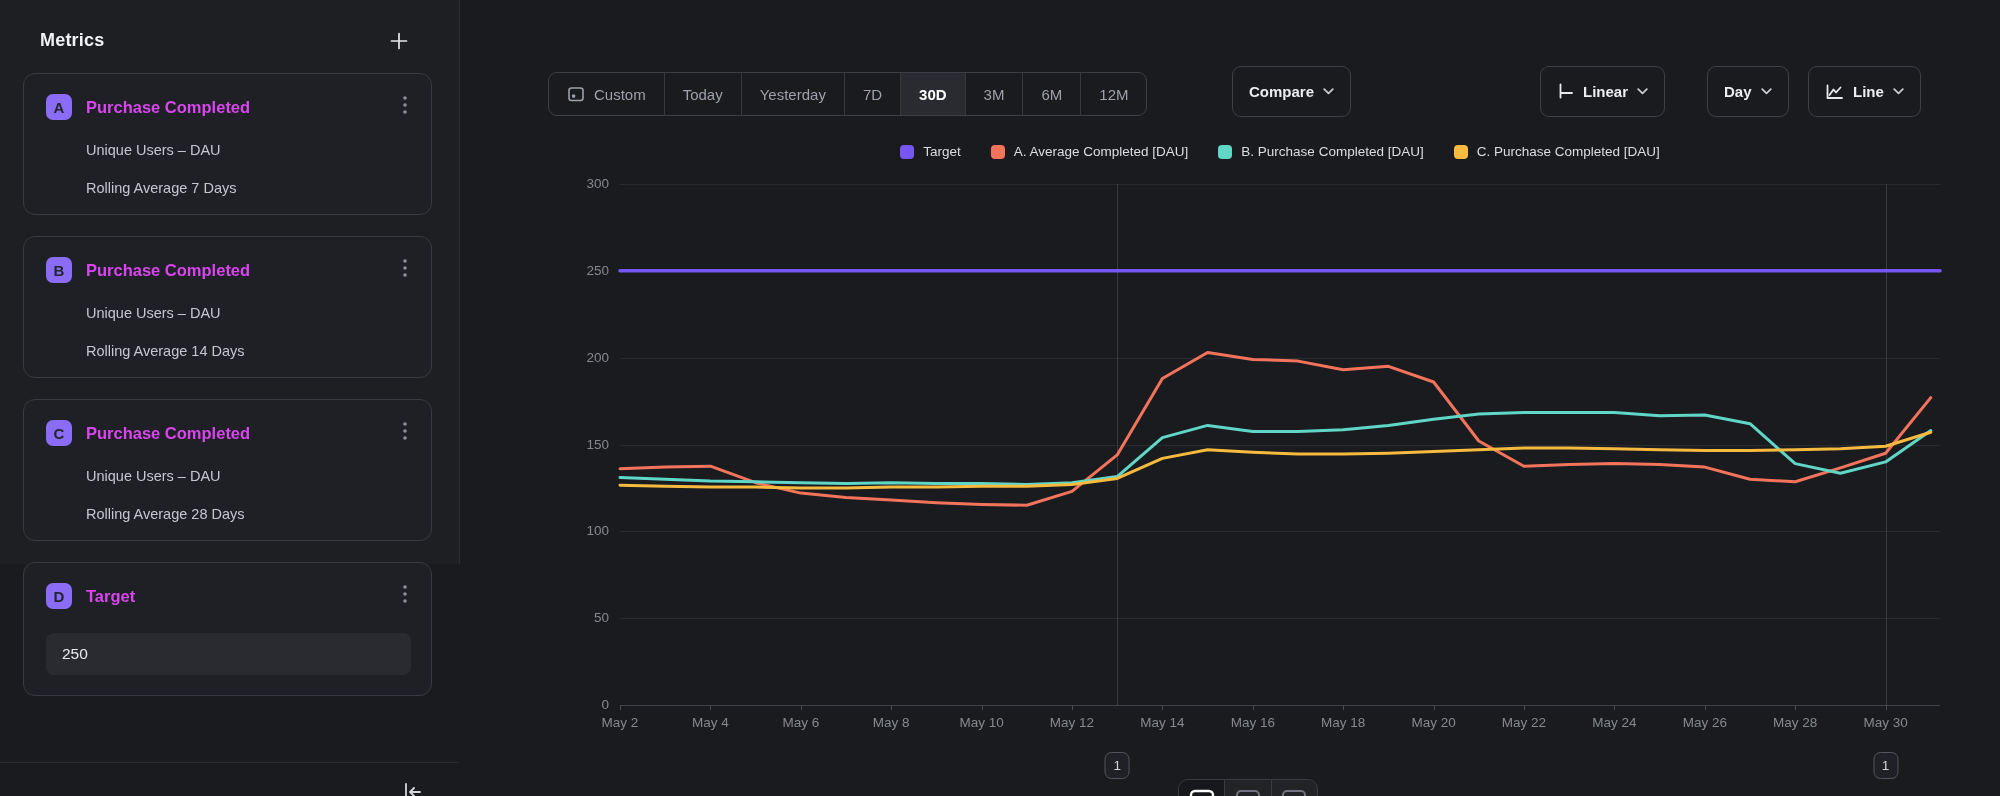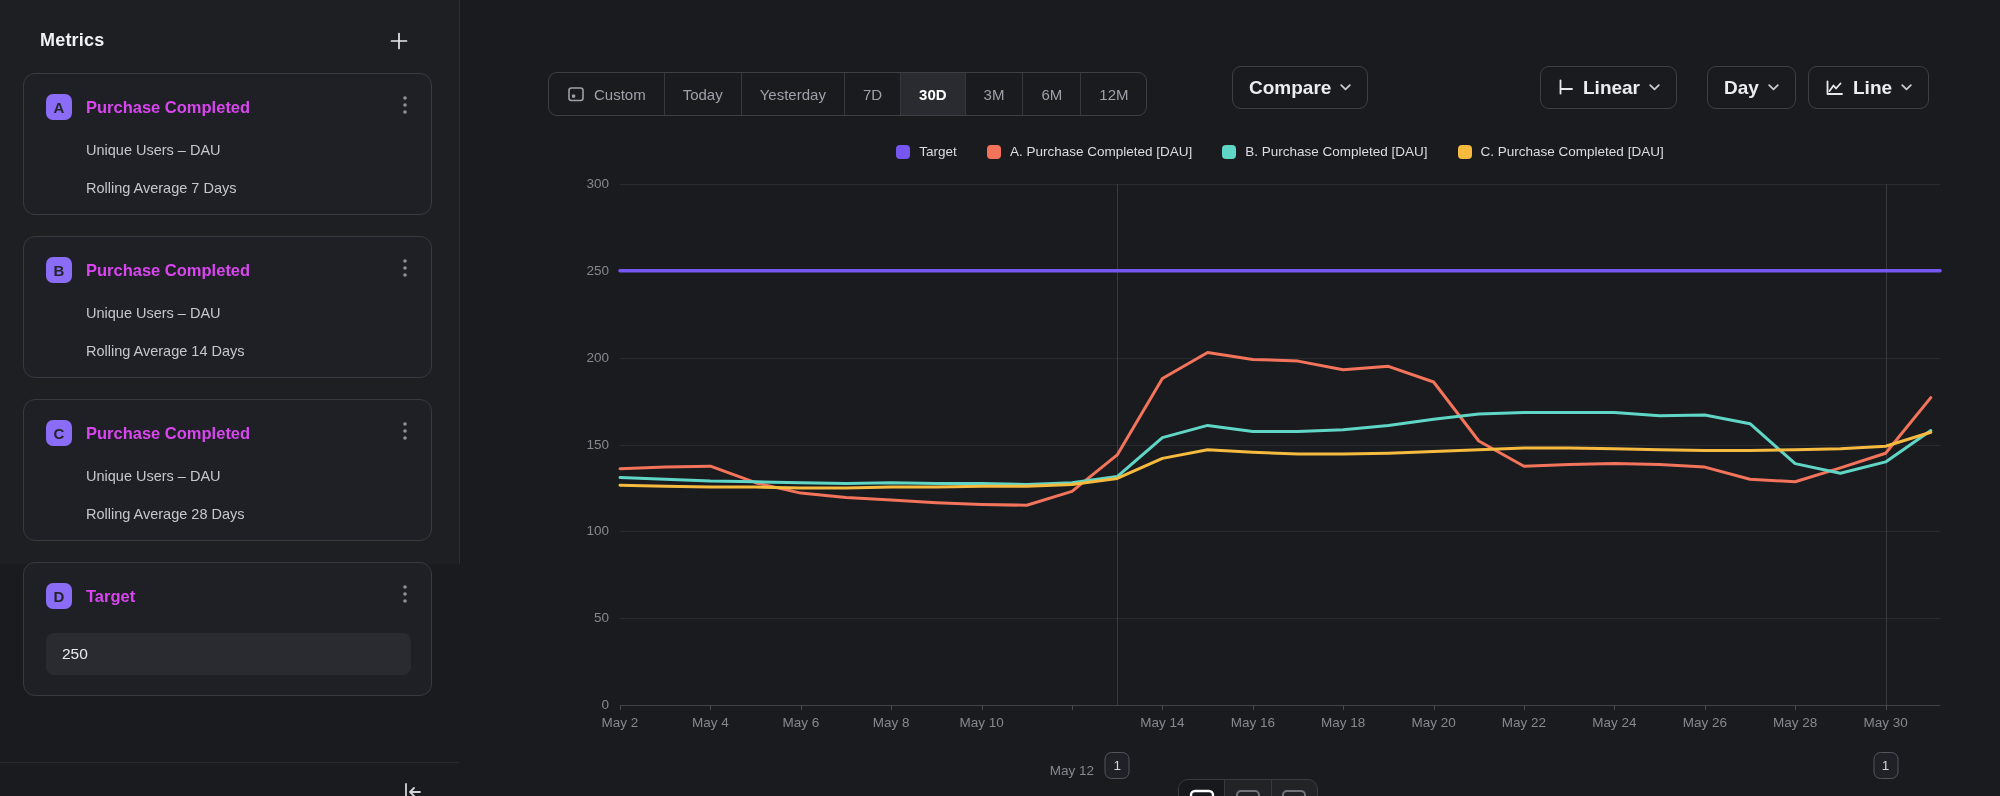--- a/index.html
+++ b/index.html
@@ -27,22 +27,22 @@
     background:#2a2b31; border:none; border-radius:8px; color:#e8e9ec; font-size:15.5px;
     padding:0 16px; font-family:"Liberation Sans",sans-serif; outline:none; }
   .filter-row { display:flex; align-items:center; justify-content:space-between;
     padding:14px 50px 14px 40px; margin-top:4px; }
   .filter-label { color:#999ca5; font-size:16px; font-weight:700; }
   .sb-divider { position:absolute; left:0; right:0; top:762px; height:1px; background:#2a2b30; }
   .collapse-btn { position:absolute; right:34px; top:780px; }
 
   
   .main { position:absolute; left:461px; top:0; width:1539px; height:796px; }
-  .btn { display:flex; align-items:center; gap:9px; height:43px; border:1px solid #3e3f46;
-    border-radius:9px; background:transparent; color:#ecedf0; font-size:19px; font-weight:700;
+  .btn { display:flex; align-items:center; gap:9px; height:51px; border:1px solid #3e3f46;
+    border-radius:9px; background:transparent; color:#ecedf0; font-size:15px; font-weight:700;
     padding:0 16px; cursor:pointer; font-family:"Liberation Sans",sans-serif; position:absolute; top:66px; }
   .range-group { position:absolute; left:87px; top:72px; height:44px; display:flex;
     border:1px solid #3e3f46; border-radius:9px; overflow:hidden; }
   .range-seg { display:flex; align-items:center; justify-content:center; gap:9px; height:100%;
     border:none; border-right:1px solid #37383f; background:transparent; color:#9ea1aa;
     font-size:15px; font-weight:400; cursor:pointer; padding:0 18px; font-family:"Liberation Sans",sans-serif; white-space:nowrap; }
   .range-seg:last-child { border-right:none; }
   .range-seg.selected { background:#2a2b31; color:#ffffff; font-weight:700; }
 
   
@@ -226,21 +226,21 @@
       </svg>
     </button>
 
     <div class="legend" id="legend">
         <div class="legend-item">
           <span class="legend-swatch" style="background: rgb(118, 87, 242);"></span>
           <span class="legend-label">Target</span>
         </div>
         <div class="legend-item">
           <span class="legend-swatch" style="background: rgb(243, 116, 91);"></span>
-          <span class="legend-label">A. Purchase Completed [DAU]</span>
+          <span class="legend-label">A. Average Completed [DAU]</span>
         </div>
         <div class="legend-item">
           <span class="legend-swatch" style="background: rgb(96, 215, 198);"></span>
           <span class="legend-label">B. Purchase Completed [DAU]</span>
         </div>
         <div class="legend-item">
           <span class="legend-swatch" style="background: rgb(246, 186, 63);"></span>
           <span class="legend-label">C. Purchase Completed [DAU]</span>
         </div>
       </div>
@@ -264,21 +264,21 @@
           <div class="xlab" style="left: 0px;">May 2</div>
           <div class="xtick" style="left: 0px;"></div>
           <div class="xlab" style="left: 90.4px;">May 4</div>
           <div class="xtick" style="left: 90.4px;"></div>
           <div class="xlab" style="left: 180.8px;">May 6</div>
           <div class="xtick" style="left: 180.8px;"></div>
           <div class="xlab" style="left: 271.2px;">May 8</div>
           <div class="xtick" style="left: 271.2px;"></div>
           <div class="xlab" style="left: 361.6px;">May 10</div>
           <div class="xtick" style="left: 361.6px;"></div>
-          <div class="xlab" style="left: 452px; margin-top: 48px;">May 12</div>
+          <div class="xlab" style="left: 452px;">May 12</div>
           <div class="xtick" style="left: 452px;"></div>
           <div class="xlab" style="left: 542.4px;">May 14</div>
           <div class="xtick" style="left: 542.4px;"></div>
           <div class="xlab" style="left: 632.8px;">May 16</div>
           <div class="xtick" style="left: 632.8px;"></div>
           <div class="xlab" style="left: 723.2px;">May 18</div>
           <div class="xtick" style="left: 723.2px;"></div>
           <div class="xlab" style="left: 813.6px;">May 20</div>
           <div class="xtick" style="left: 813.6px;"></div>
           <div class="xlab" style="left: 904px;">May 22</div>

